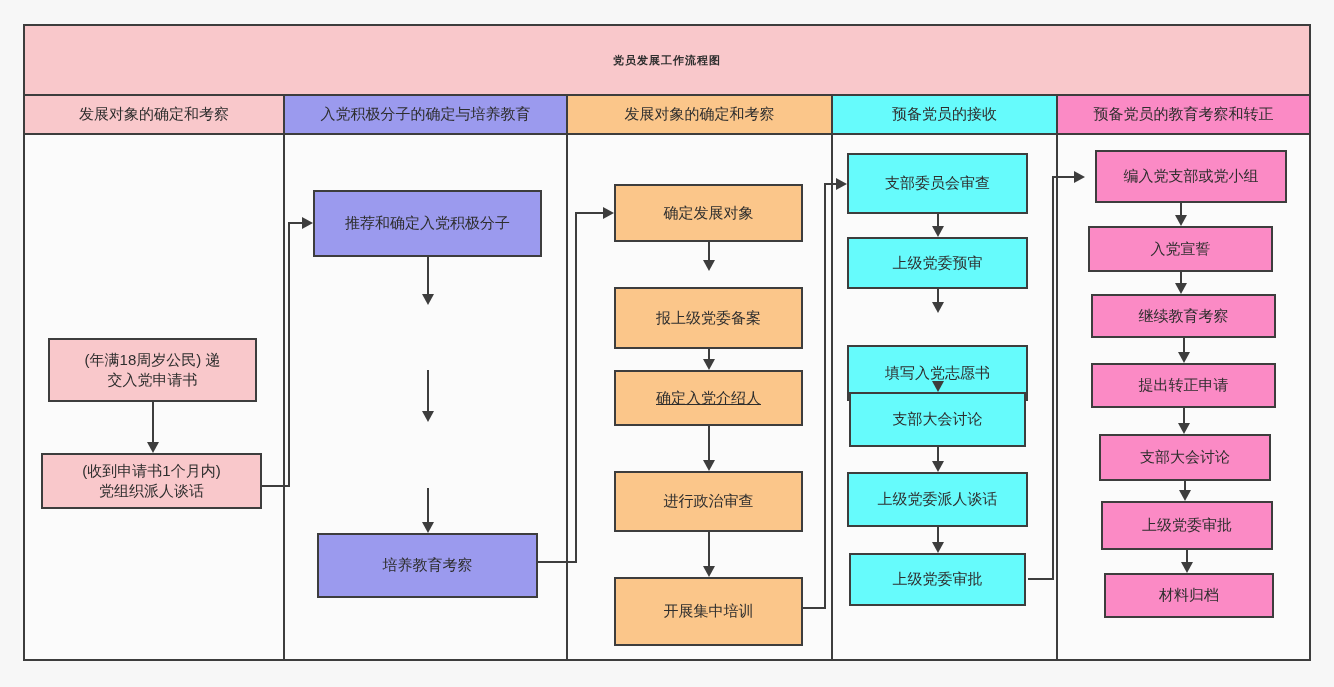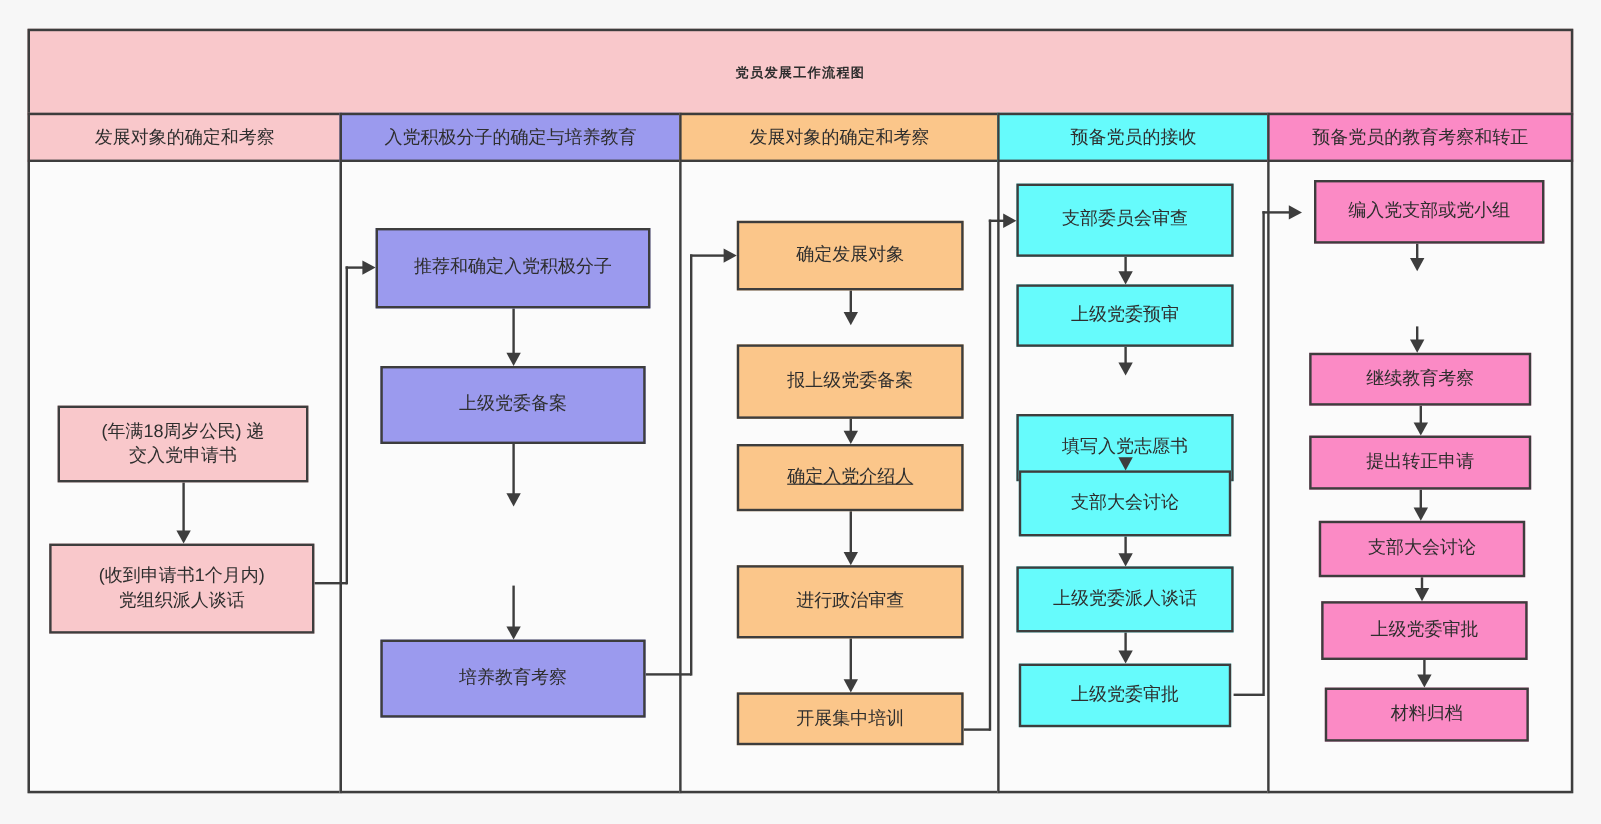--- a/index.html
+++ b/index.html
@@ -61,48 +61,47 @@
 <body>
 
 <div id="stage">
   <div id="frame"></div>
   <div id="title-band" style="background: rgb(249, 200, 203);">党员发展工作流程图</div>
 
 <div class="hcell" style="left: 23px; width: 262px; background: rgb(249, 200, 203);">发展对象的确定和考察</div>
     <div class="bcell" style="left: 23px; width: 262px;"></div>
     <div class="node" style="left: 48px; top: 338px; width: 209px; height: 64px; background: rgb(249, 200, 203);">(年满18周岁公民) 递
 交入党申请书</div>
-    <div class="node" style="left: 41px; top: 453px; width: 221px; height: 75px; background: rgb(249, 200, 203);">(收到申请书1个月内)
+    <div class="node" style="left: 41px; top: 453px; width: 221px; height: 56px; background: rgb(249, 200, 203);">(收到申请书1个月内)
 党组织派人谈话</div>
     <div class="seg" style="left: 152px; top: 402px; width: 2px; height: 42px;"></div>
     <div class="tri-down" style="left: 147px; top: 442px;"></div>
     <div class="hcell" style="left: 283px; width: 285px; background: rgb(155, 154, 238);">入党积极分子的确定与培养教育</div>
     <div class="bcell" style="left: 283px; width: 285px;"></div>
     <div class="node" style="left: 313px; top: 190px; width: 229px; height: 67px; background: rgb(155, 154, 238);">推荐和确定入党积极分子</div>
-    <div class="node" style="left: 317px; top: 305px; width: 221px; height: 65px; background: rgb(155, 154, 238);">上级党委备案</div>
     <div class="seg" style="left: 427px; top: 257px; width: 2px; height: 39px;"></div>
     <div class="tri-down" style="left: 422px; top: 294px;"></div>
     <div class="seg" style="left: 427px; top: 370px; width: 2px; height: 43px;"></div>
     <div class="tri-down" style="left: 422px; top: 411px;"></div>
     <div class="node" style="left: 317px; top: 533px; width: 221px; height: 65px; background: rgb(155, 154, 238);">培养教育考察</div>
     <div class="seg" style="left: 427px; top: 488px; width: 2px; height: 36px;"></div>
     <div class="tri-down" style="left: 422px; top: 522px;"></div>
     <div class="hcell" style="left: 566px; width: 267px; background: rgb(251, 198, 138);">发展对象的确定和考察</div>
     <div class="bcell" style="left: 566px; width: 267px;"></div>
     <div class="node" style="left: 614px; top: 184px; width: 189px; height: 58px; background: rgb(251, 198, 138);">确定发展对象</div>
     <div class="node" style="left: 614px; top: 271px; width: 189px; height: 62px; background: rgb(251, 198, 138); margin-top: 16px;">报上级党委备案</div>
     <div class="seg" style="left: 708px; top: 242px; width: 2px; height: 20px;"></div>
     <div class="tri-down" style="left: 703px; top: 260px;"></div>
     <div class="node" style="left: 614px; top: 370px; width: 189px; height: 56px; background: rgb(251, 198, 138); text-decoration: underline;">确定入党介绍人</div>
     <div class="seg" style="left: 708px; top: 333px; width: 2px; height: 28px;"></div>
     <div class="tri-down" style="left: 703px; top: 359px;"></div>
     <div class="node" style="left: 614px; top: 471px; width: 189px; height: 61px; background: rgb(251, 198, 138);">进行政治审查</div>
     <div class="seg" style="left: 708px; top: 426px; width: 2px; height: 36px;"></div>
     <div class="tri-down" style="left: 703px; top: 460px;"></div>
-    <div class="node" style="left: 614px; top: 577px; width: 189px; height: 44px; background: rgb(251, 198, 138); font-family: Liberation Serif, serif;">开展集中培训</div>
+    <div class="node" style="left: 614px; top: 577px; width: 189px; height: 69px; background: rgb(251, 198, 138); font-family: Liberation Serif, serif;">开展集中培训</div>
     <div class="seg" style="left: 708px; top: 532px; width: 2px; height: 36px;"></div>
     <div class="tri-down" style="left: 703px; top: 566px;"></div>
     <div class="hcell" style="left: 831px; width: 227px; background: rgb(102, 251, 252);">预备党员的接收</div>
     <div class="bcell" style="left: 831px; width: 227px;"></div>
     <div class="node" style="left: 847px; top: 153px; width: 181px; height: 61px; background: rgb(102, 251, 252);">支部委员会审查</div>
     <div class="node" style="left: 847px; top: 237px; width: 181px; height: 52px; background: rgb(102, 251, 252);">上级党委预审</div>
     <div class="seg" style="left: 937px; top: 214px; width: 2px; height: 14px;"></div>
     <div class="tri-down" style="left: 932px; top: 226px;"></div>
     <div class="node" style="left: 847px; top: 313px; width: 181px; height: 56px; background: rgb(102, 251, 252); margin-top: 32px;">填写入党志愿书</div>
     <div class="seg" style="left: 937px; top: 289px; width: 2px; height: 15px;"></div>
@@ -112,20 +111,21 @@
     <div class="tri-down" style="left: 932px; top: 381px;"></div>
     <div class="node" style="left: 847px; top: 472px; width: 181px; height: 55px; background: rgb(102, 251, 252);">上级党委派人谈话</div>
     <div class="seg" style="left: 937px; top: 447px; width: 2px; height: 16px;"></div>
     <div class="tri-down" style="left: 932px; top: 461px;"></div>
     <div class="node" style="left: 849px; top: 553px; width: 177px; height: 53px; background: rgb(102, 251, 252);">上级党委审批</div>
     <div class="seg" style="left: 937px; top: 527px; width: 2px; height: 17px;"></div>
     <div class="tri-down" style="left: 932px; top: 542px;"></div>
     <div class="hcell" style="left: 1056px; width: 255px; background: rgb(251, 138, 197);">预备党员的教育考察和转正</div>
     <div class="bcell" style="left: 1056px; width: 255px;"></div>
     <div class="node" style="left: 1085px; top: 150px; width: 192px; height: 53px; background: rgb(251, 138, 197); margin-left: 10px;">编入党支部或党小组</div>
+    <div class="node" style="left: 1088px; top: 226px; width: 185px; height: 46px; background: rgb(251, 138, 197);">入党宣誓</div>
     <div class="seg" style="left: 1180px; top: 203px; width: 2px; height: 14px;"></div>
     <div class="tri-down" style="left: 1175px; top: 215px;"></div>
     <div class="node" style="left: 1091px; top: 294px; width: 185px; height: 44px; background: rgb(251, 138, 197);">继续教育考察</div>
     <div class="seg" style="left: 1180px; top: 272px; width: 2px; height: 13px;"></div>
     <div class="tri-down" style="left: 1175px; top: 283px;"></div>
     <div class="node" style="left: 1091px; top: 363px; width: 185px; height: 45px; background: rgb(251, 138, 197);">提出转正申请</div>
     <div class="seg" style="left: 1183px; top: 338px; width: 2px; height: 16px;"></div>
     <div class="tri-down" style="left: 1178px; top: 352px;"></div>
     <div class="node" style="left: 1099px; top: 434px; width: 172px; height: 47px; background: rgb(251, 138, 197);">支部大会讨论</div>
     <div class="seg" style="left: 1183px; top: 408px; width: 2px; height: 17px;"></div>

